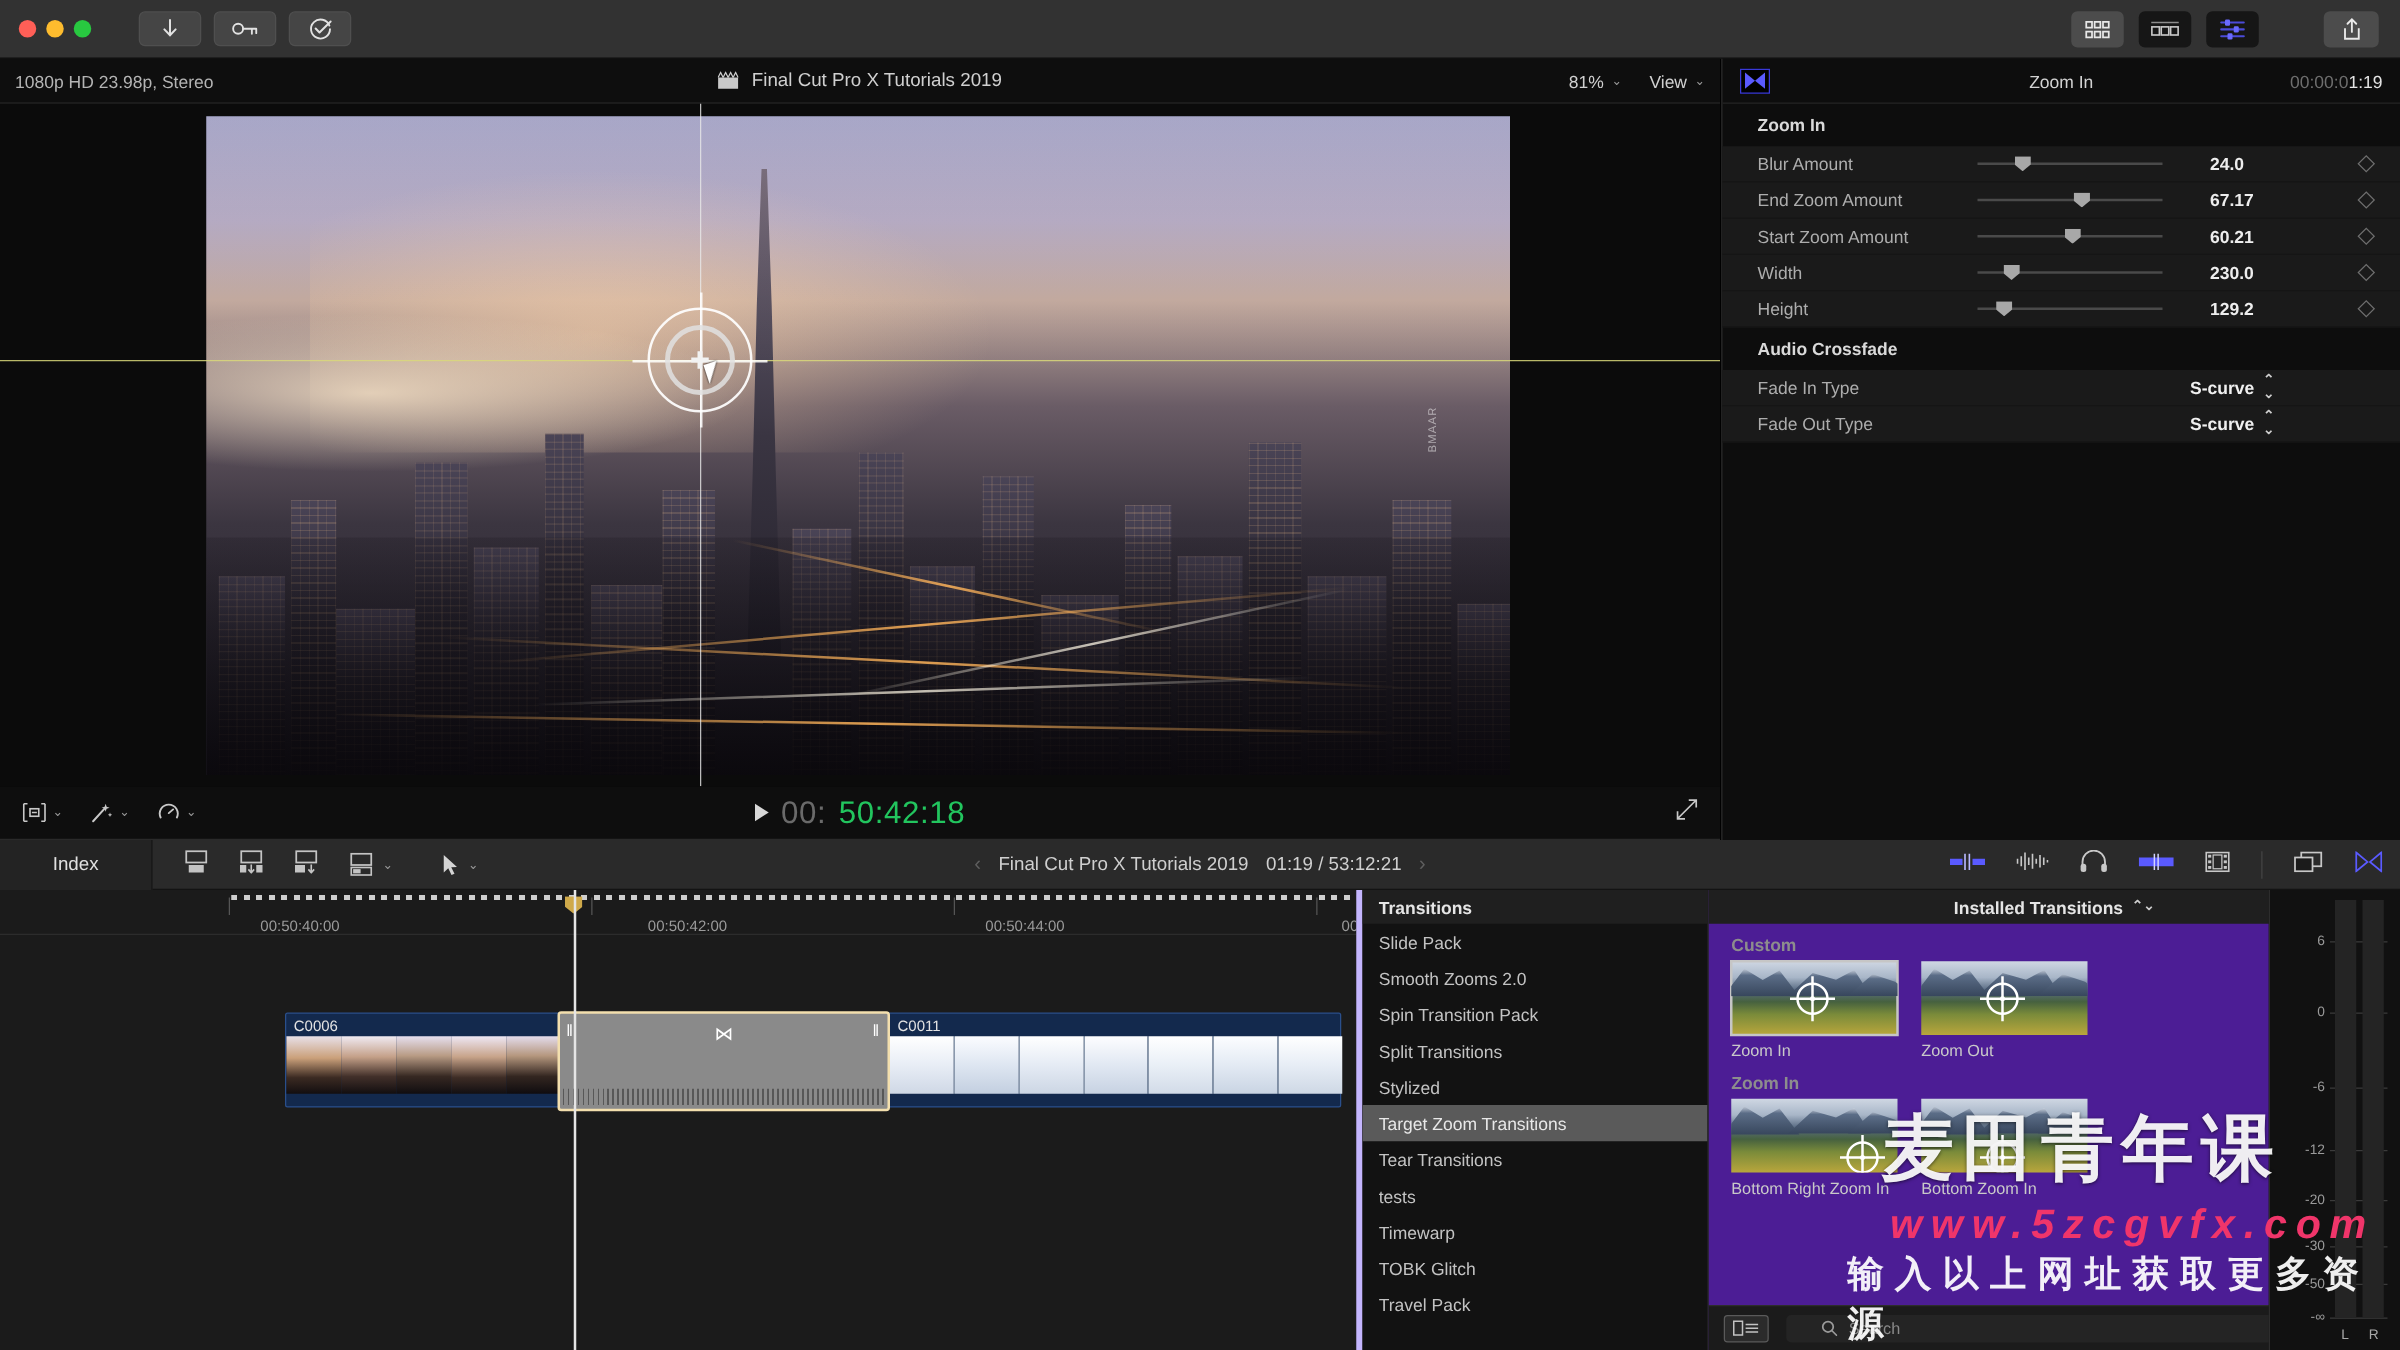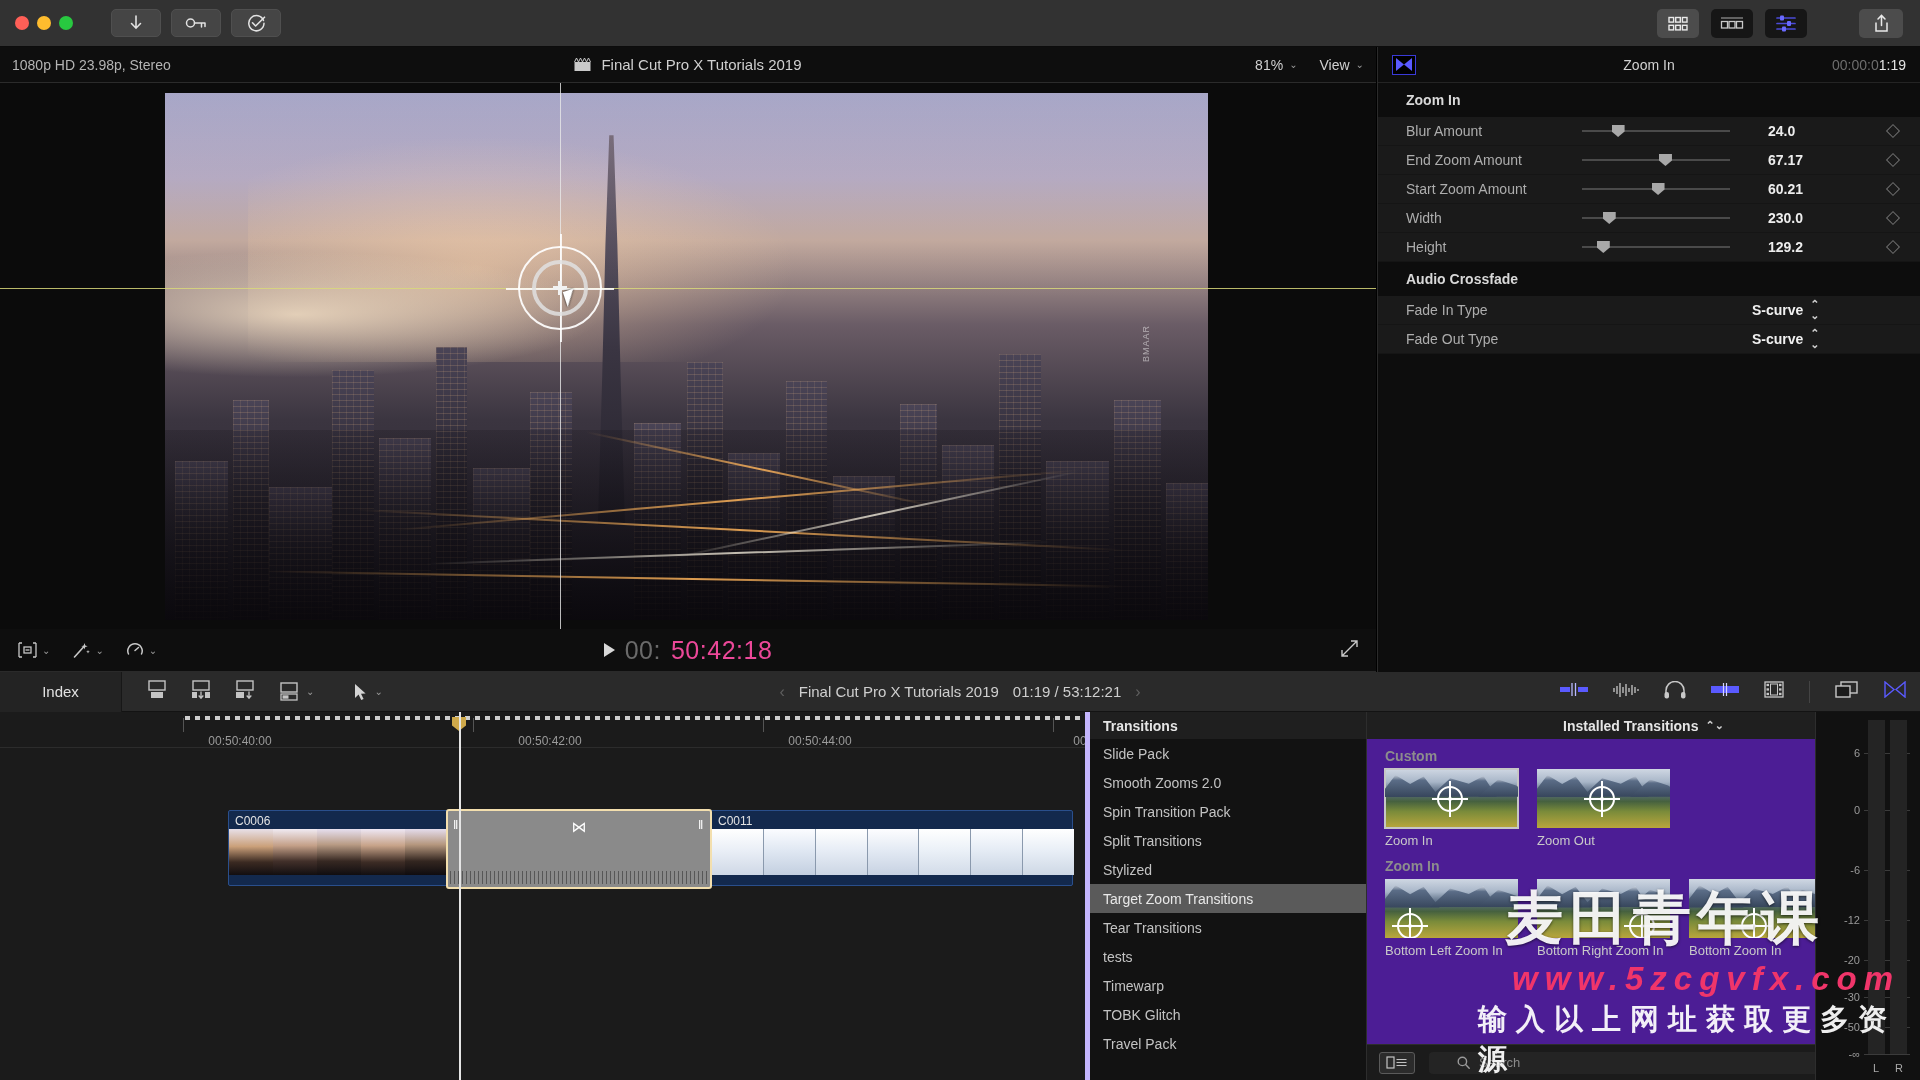--- a/index.html
+++ b/index.html
@@ -106,21 +106,21 @@
 
   
   .viewer-bottom{
     position:absolute; left:0; top:629px; width:1376px; height:43px;
     background:#0e0e0e; display:flex; align-items:center; border-bottom:1px solid #2a2a2a;
   }
   .vbot-left{display:flex; align-items:center; gap:22px; margin-left:18px;}
   .vbot-ic{display:flex;align-items:center;gap:5px;color:#c8c8c8;}
   .vbot-tc{position:absolute;left:0;right:0;display:flex;align-items:center;justify-content:center;gap:10px;
     font-size:25px; letter-spacing:.5px;}
-  .tc-dim{color:#6a6a6a;} .tc-bright{color:#ec4899;}
+  .tc-dim{color:#6a6a6a;} .tc-bright{color:#22c55e;}
   .play-tri{width:0;height:0;border-left:11px solid #d8d8d8;border-top:7px solid transparent;border-bottom:7px solid transparent;}
   .vbot-right{position:absolute; right:18px; display:flex; gap:10px; align-items:center;}
 
   
   .inspector{
     position:absolute; left:1377px; top:47px; width:543px; height:625px;
     background:#0d0d0d; border-left:1px solid #2b2b2b;
   }
   .insp-head{height:36px; display:flex; align-items:center; border-bottom:1px solid #242424; position:relative;}
   .insp-badge{width:24px;height:20px;margin-left:14px;
@@ -731,34 +731,20 @@
           </div>
         </div>
 
         <div class="grp-label">Zoom In</div>
         <div class="row-items">
           <div class="tile">
             <div class="tile-img">
               <div class="mtn" style="left:-5%;top:6%;width:46%;height:42%;clip-path:polygon(0 100%,28% 10%,52% 46%,74% 16%,100% 100%);"></div>
               <div class="mtn" style="left:34%;top:9%;width:50%;height:38%;clip-path:polygon(0 100%,30% 18%,58% 42%,80% 8%,100% 100%);"></div>
               <div class="mtn" style="left:70%;top:13%;width:42%;height:34%;clip-path:polygon(0 100%,36% 14%,68% 44%,100% 100%);"></div>
-              <div class="tile-target" style="left:12px;top:34px;">
-                <div class="tt-ring"></div>
-                  <div class="tt-h"></div>
-                  <div class="tt-v"></div>
-                  <div class="tt-dot"></div>
-              </div>
-            </div>
-            <div class="tile-lbl">Bottom Left Zoom In</div>
-          </div>
-          <div class="tile">
-            <div class="tile-img">
-              <div class="mtn" style="left:-5%;top:6%;width:46%;height:42%;clip-path:polygon(0 100%,28% 10%,52% 46%,74% 16%,100% 100%);"></div>
-              <div class="mtn" style="left:34%;top:9%;width:50%;height:38%;clip-path:polygon(0 100%,30% 18%,58% 42%,80% 8%,100% 100%);"></div>
-              <div class="mtn" style="left:70%;top:13%;width:42%;height:34%;clip-path:polygon(0 100%,36% 14%,68% 44%,100% 100%);"></div>
               <div class="tile-target" style="left:92px;top:34px;">
                 <div class="tt-ring"></div>
                   <div class="tt-h"></div>
                   <div class="tt-v"></div>
                   <div class="tt-dot"></div>
               </div>
             </div>
             <div class="tile-lbl">Bottom Right Zoom In</div>
           </div>
           <div class="tile">

